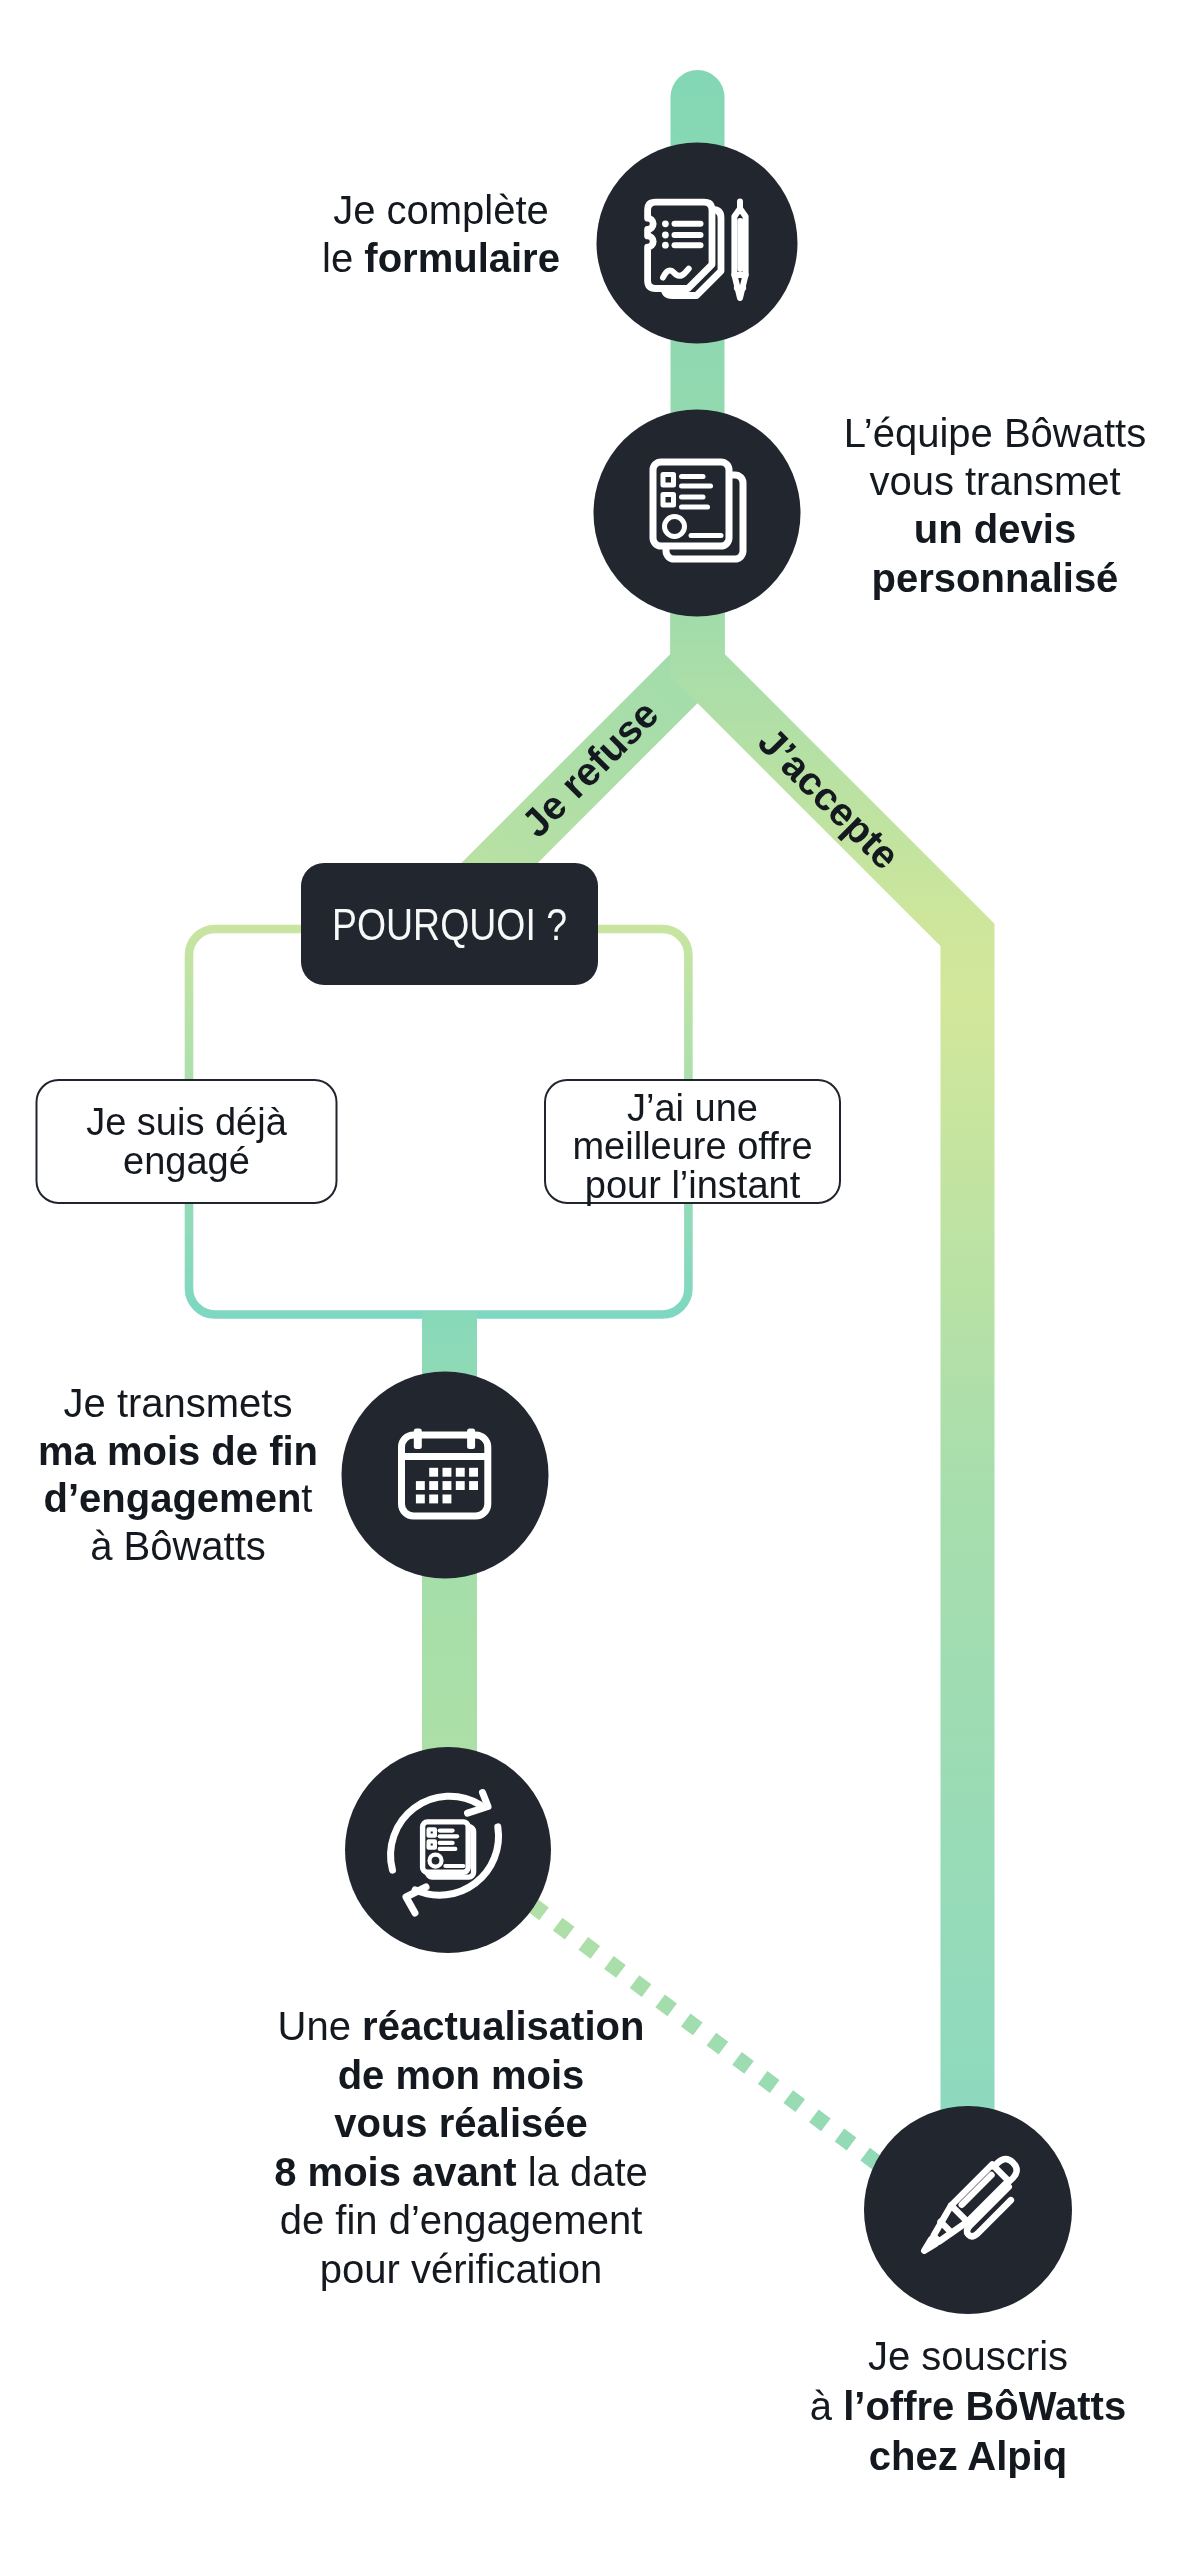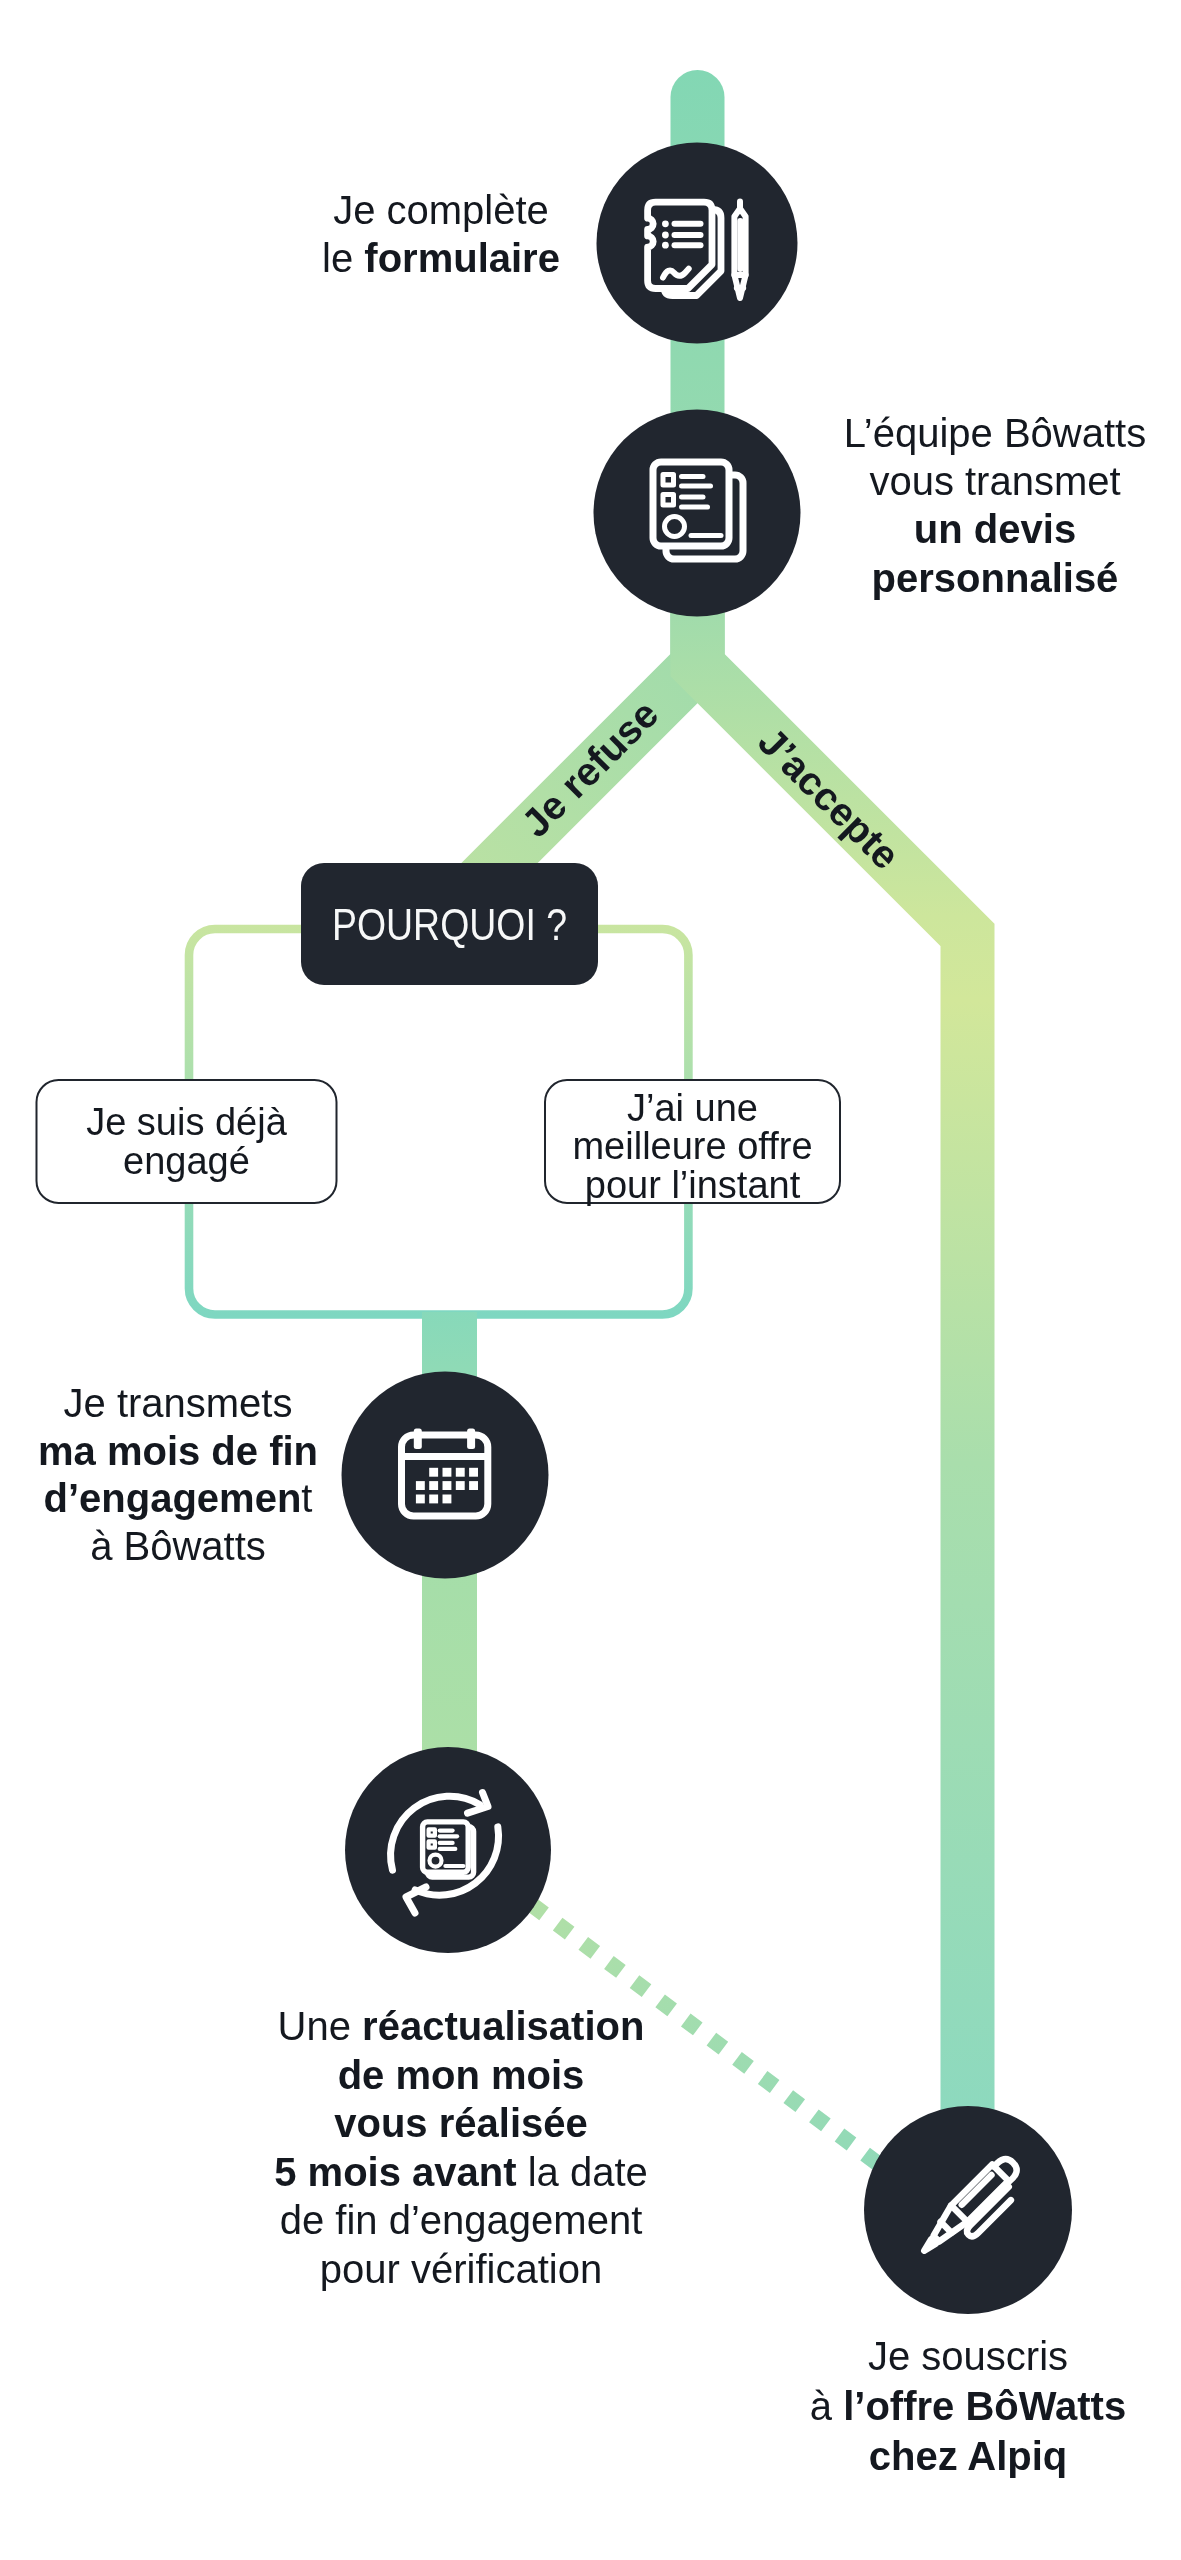--- a/index.html
+++ b/index.html
@@ -165,20 +165,20 @@
     <path d="M-3.2 46 L0 59 L3.2 46 Z" fill="#fff"></path>
     <path d="M-10 -50 Q-12 -66 0.5 -66 Q13 -66 11 -50"></path>
     <path d="M14.5 -46 L14.5 8 Q14.5 16.5 20 16.5 Q25.5 16.5 25.5 8 L25.5 -38"></path>
     <line x1="-6" y1="-42" x2="-6" y2="0"></line>
   </g>
 </svg>
 
 <div class="t" style="left:291px;top:187px;width:300px;">Je complète<br>le <span class="b">formulaire</span></div>
 <div class="t" style="left:825px;top:409px;width:340px;line-height:48.2px;">L’équipe Bôwatts<br>vous transmet<br><span class="b">un devis</span><br><span class="b">personnalisé</span></div>
 <div class="t" style="left:13px;top:1380px;width:330px;">Je transmets<br><span class="b">ma mois de fin</span><br><span class="b">d’engagemen</span>t<br>à Bôwatts</div>
-<div class="t" style="left:231px;top:2002px;width:460px;line-height:48.6px;">Une <span class="b">réactualisation</span><br><span class="b">de mon mois</span><br><span class="b">vous réalisée</span><br><span class="b">5 mois avant</span> la date<br>de fin d’engagement<br>pour vérification</div>
+<div class="t" style="left:231px;top:2002px;width:460px;line-height:48.6px;">Une <span class="b">réactualisation</span><br><span class="b">de mon mois</span><br><span class="b">vous réalisée</span><br><span class="b">8 mois avant</span> la date<br>de fin d’engagement<br>pour vérification</div>
 <div class="t" style="left:788px;top:2331px;width:360px;line-height:50px;">Je souscris<br>à <span class="b">l’offre BôWatts</span><br><span class="b">chez Alpiq</span></div>
 
 <div class="lbl" style="left:480px;top:746px;transform:rotate(-45deg);">Je refuse</div>
 <div class="lbl" style="left:719px;top:776px;transform:rotate(45deg);">J’accepte</div>
 
 <div class="opt" style="left:36px;top:1080px;width:301px;height:123px;box-sizing:border-box;">Je suis déjà<br>engagé</div>
 <div class="opt" style="left:545px;top:1080px;width:295px;height:123px;padding-top:10px;box-sizing:border-box;">J’ai une<br>meilleure offre<br>pour l’instant</div>
 
 </body></html>

